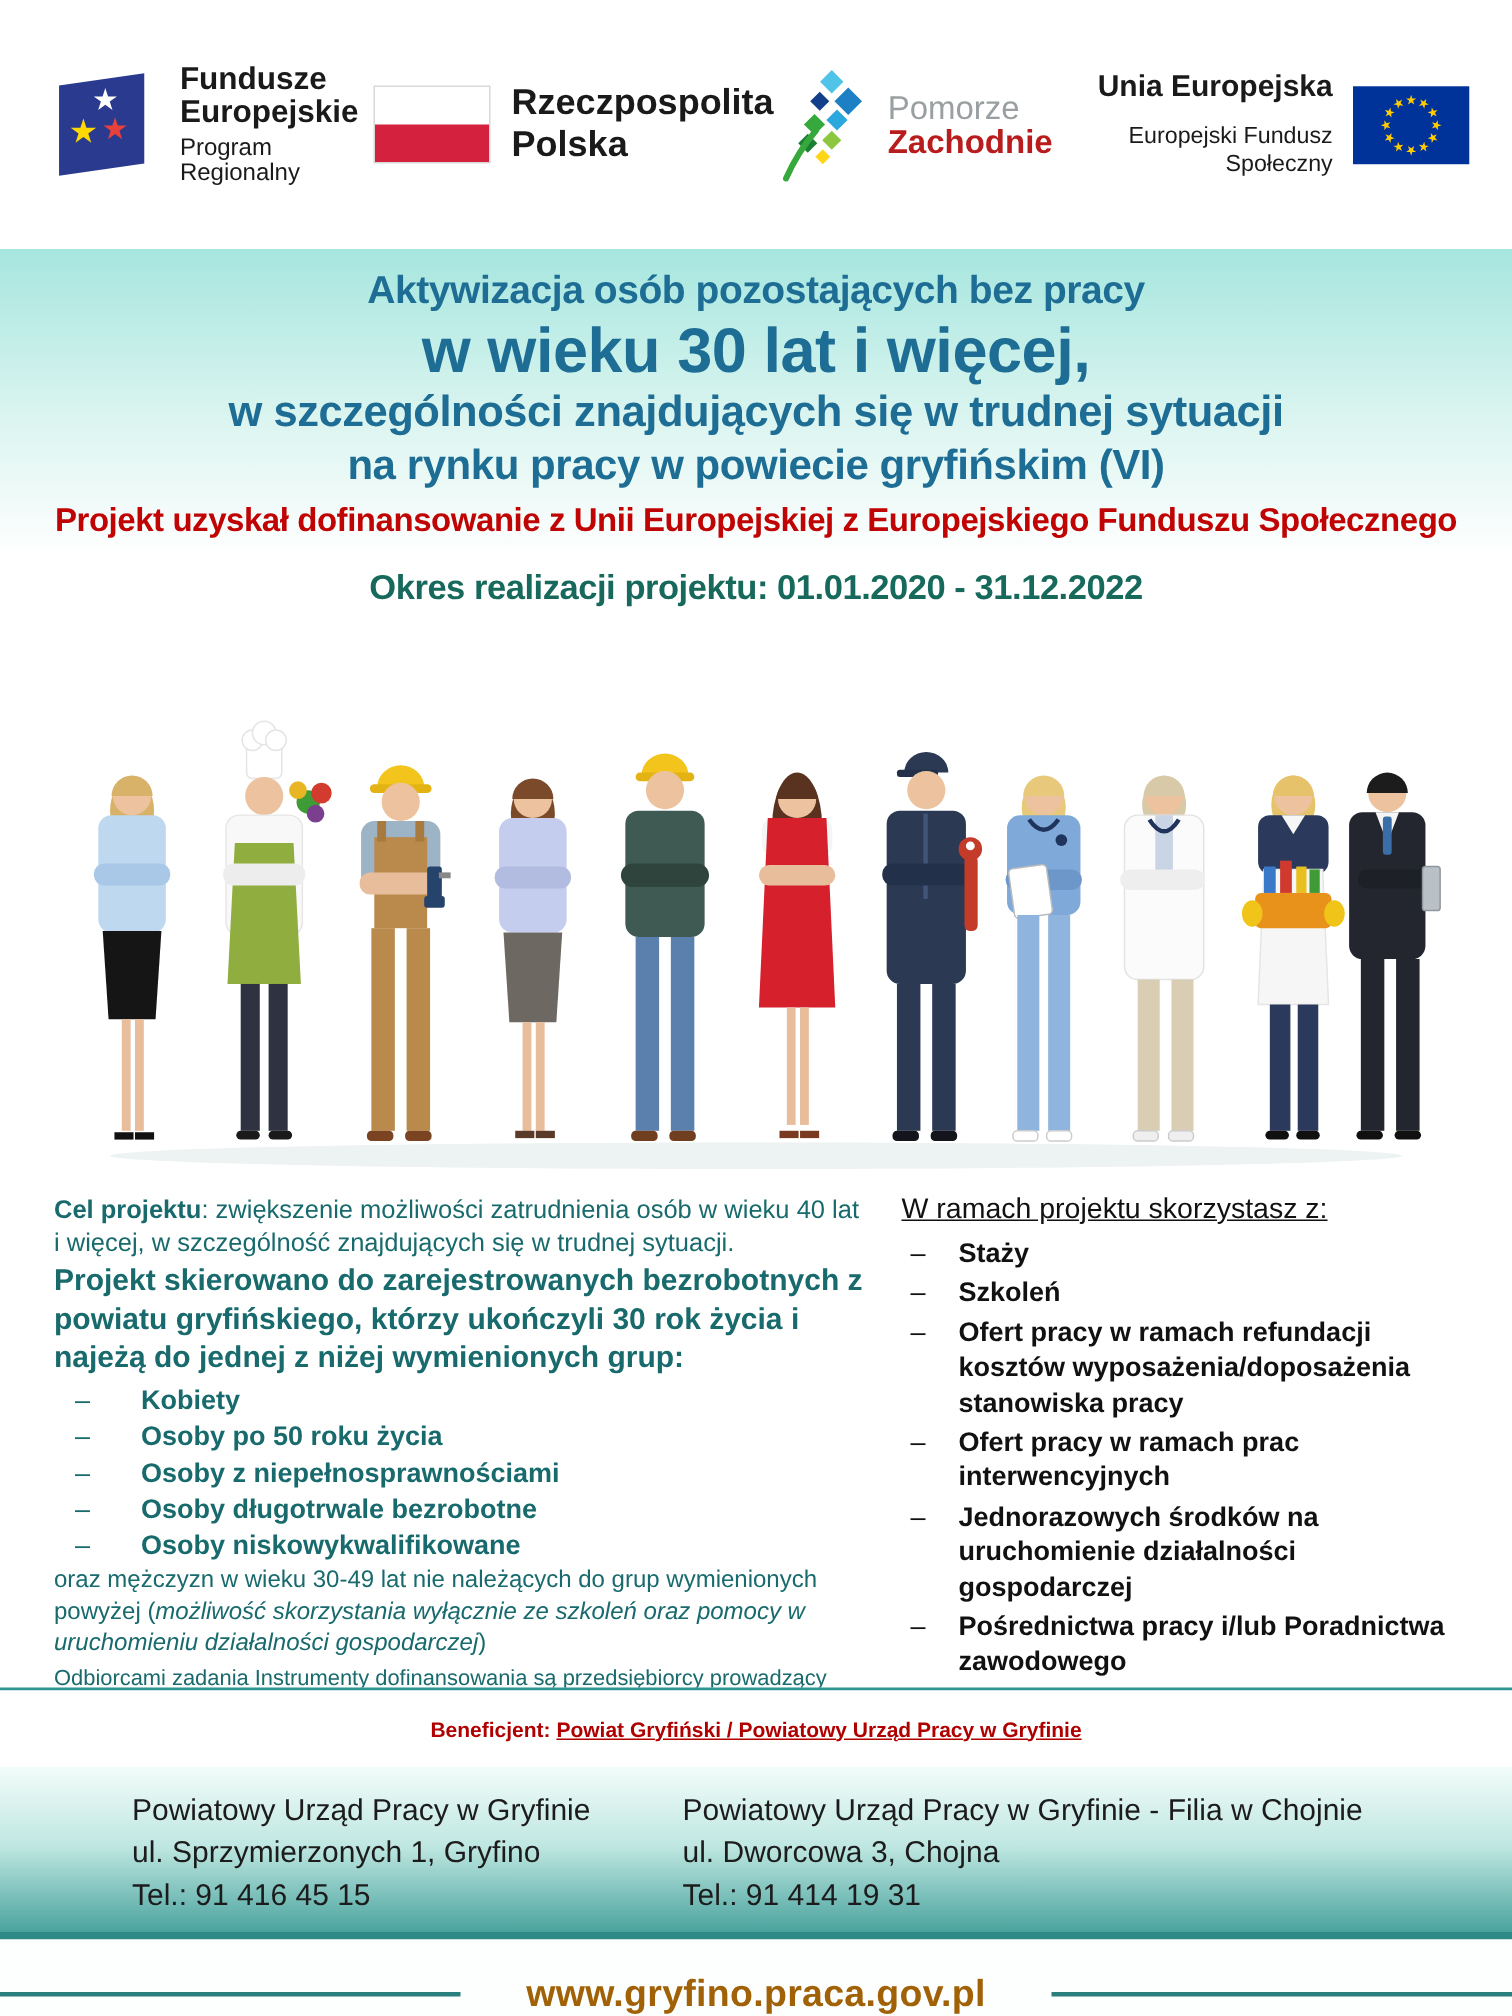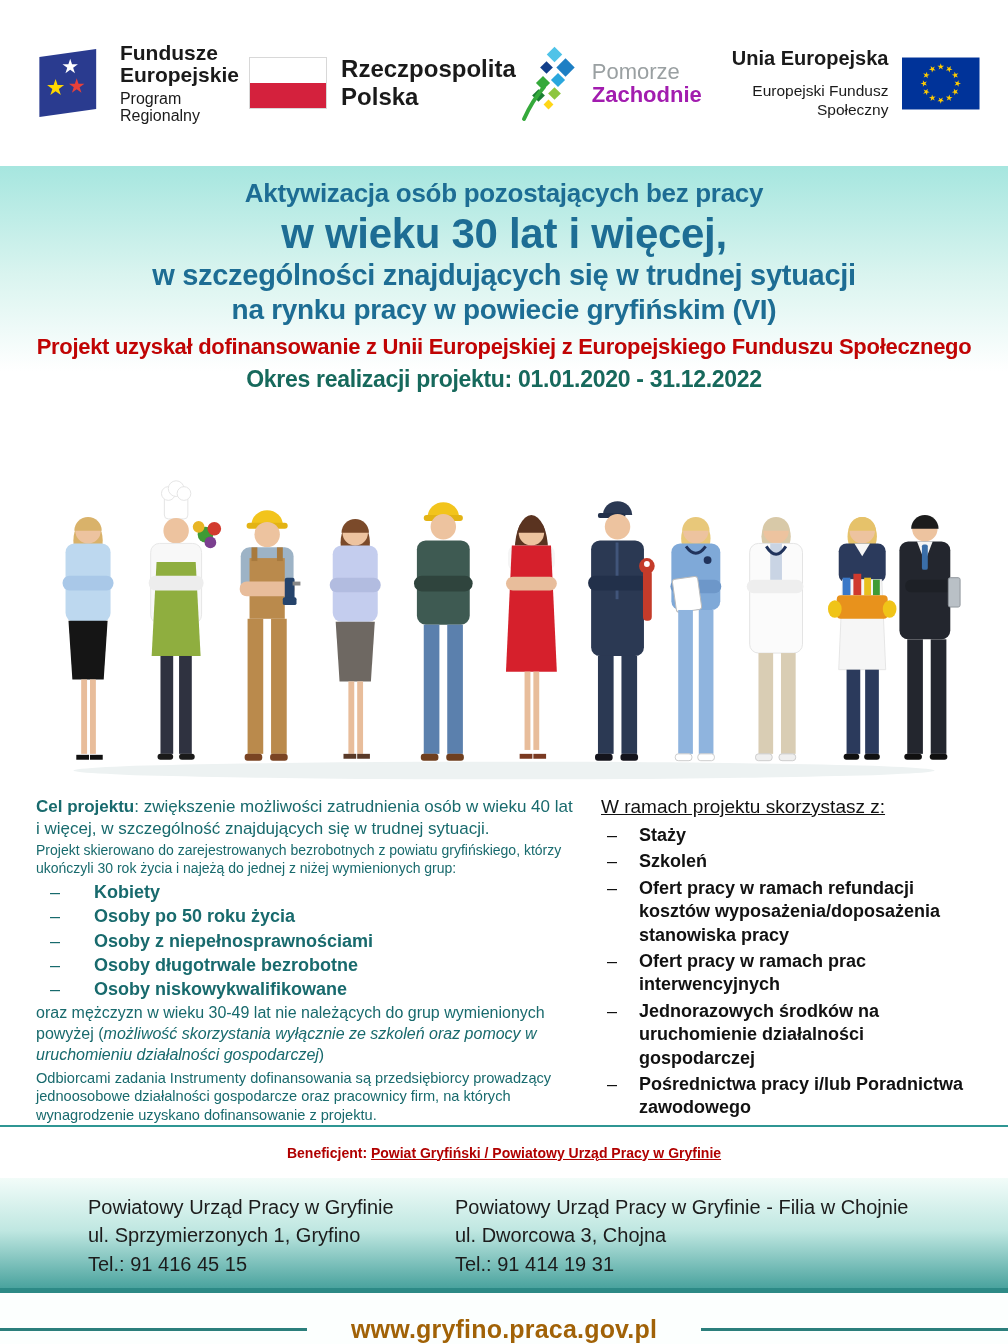--- a/index.html
+++ b/index.html
@@ -9,46 +9,46 @@
   }
   
   .logo-row{height:166px;display:flex;align-items:center;justify-content:space-between;
     padding:0 28px;background:#fff;}
   .logo-group{display:flex;align-items:center;gap:14px;}
   .fe-text{line-height:1.08;}
   .fe-text .big{font-size:21px;font-weight:bold;}
   .fe-text .small{font-size:16px;margin-top:3px;}
   .rp-text{font-size:24px;font-weight:700;line-height:1.15;}
   .pz-text .l1{font-size:22px;color:#9aa0a2;line-height:1.05;}
-  .pz-text .l2{font-size:22px;color:#a21caf;font-weight:bold;line-height:1.05;}
+  .pz-text .l2{font-size:22px;color:#b91c1c;font-weight:bold;line-height:1.05;}
   .ue-text{text-align:right;line-height:1.2;}
   .ue-text .l1{font-size:20px;font-weight:bold;}
   .ue-text .l2{font-size:15.5px;margin-top:12px;}
   .pl-flag{width:78px;height:52px;border:1px solid #d8d8d8;box-sizing:border-box;}
   .pl-flag .w{height:50%;background:#fff;}
   .pl-flag .r{height:50%;background:#d4213d;}
   
   .title-band{height:257px;text-align:center;
     background:linear-gradient(180deg,#a6e6df 0%,#d9f4ef 42%,#ffffff 80%);}
   .title-band div{font-weight:bold;letter-spacing:-0.3px;}
   .t1{font-size:26px;color:#1d6d94;padding-top:12px;}
   .t2{font-size:42px;color:#1d6d94;line-height:1.2;}
   .t3{font-size:29px;color:#1d6d94;}
   .t4{font-size:28px;color:#1d6d94;margin-top:2px;}
   .t-funding{font-size:22px;color:#c00404;margin-top:8px;}
-  .t-period{font-size:23px;color:#17695c;margin-top:6px;}
+  .t-period{font-size:23px;color:#17695c;margin-top:18px;}
   
   .photo-area{height:365px;display:flex;justify-content:center;align-items:flex-end;background:#fff;}
   
   .columns{height:339px;display:flex;padding:8px 36px 0 36px;box-sizing:border-box;
     border-bottom:2px solid #2f9693;overflow:hidden;}
   .col-left{width:545px;color:#186a6d;}
   .col-left .goal{font-size:17px;line-height:1.3;}
   .col-left .goal b{font-weight:bold;}
-  .col-left .target{font-size:14px;font-weight:normal;line-height:1.28;margin-top:2px;}
+  .col-left .target{font-size:20px;font-weight:bold;line-height:1.28;margin-top:2px;}
   .dash-list{list-style:none;margin:2px 0 0 0;padding:0;}
   .dash-list li{position:relative;padding-left:58px;font-weight:bold;}
   .dash-list li::before{content:"–";position:absolute;left:14px;top:0;font-weight:normal;}
   .col-left .dash-list li{font-size:18px;line-height:1.35;}
   .col-left .men{font-size:16px;line-height:1.3;margin-top:2px;}
   .col-left .recipients{font-size:14.6px;line-height:1.27;margin-top:3px;}
   .col-right{flex:1;margin-left:20px;color:#111;}
   .col-right .head{font-size:19px;text-decoration:underline;margin-bottom:6px;}
   .col-right .dash-list li{font-size:18px;line-height:1.3;padding-left:38px;margin-bottom:3px;}
   .col-right .dash-list li::before{left:6px;}

